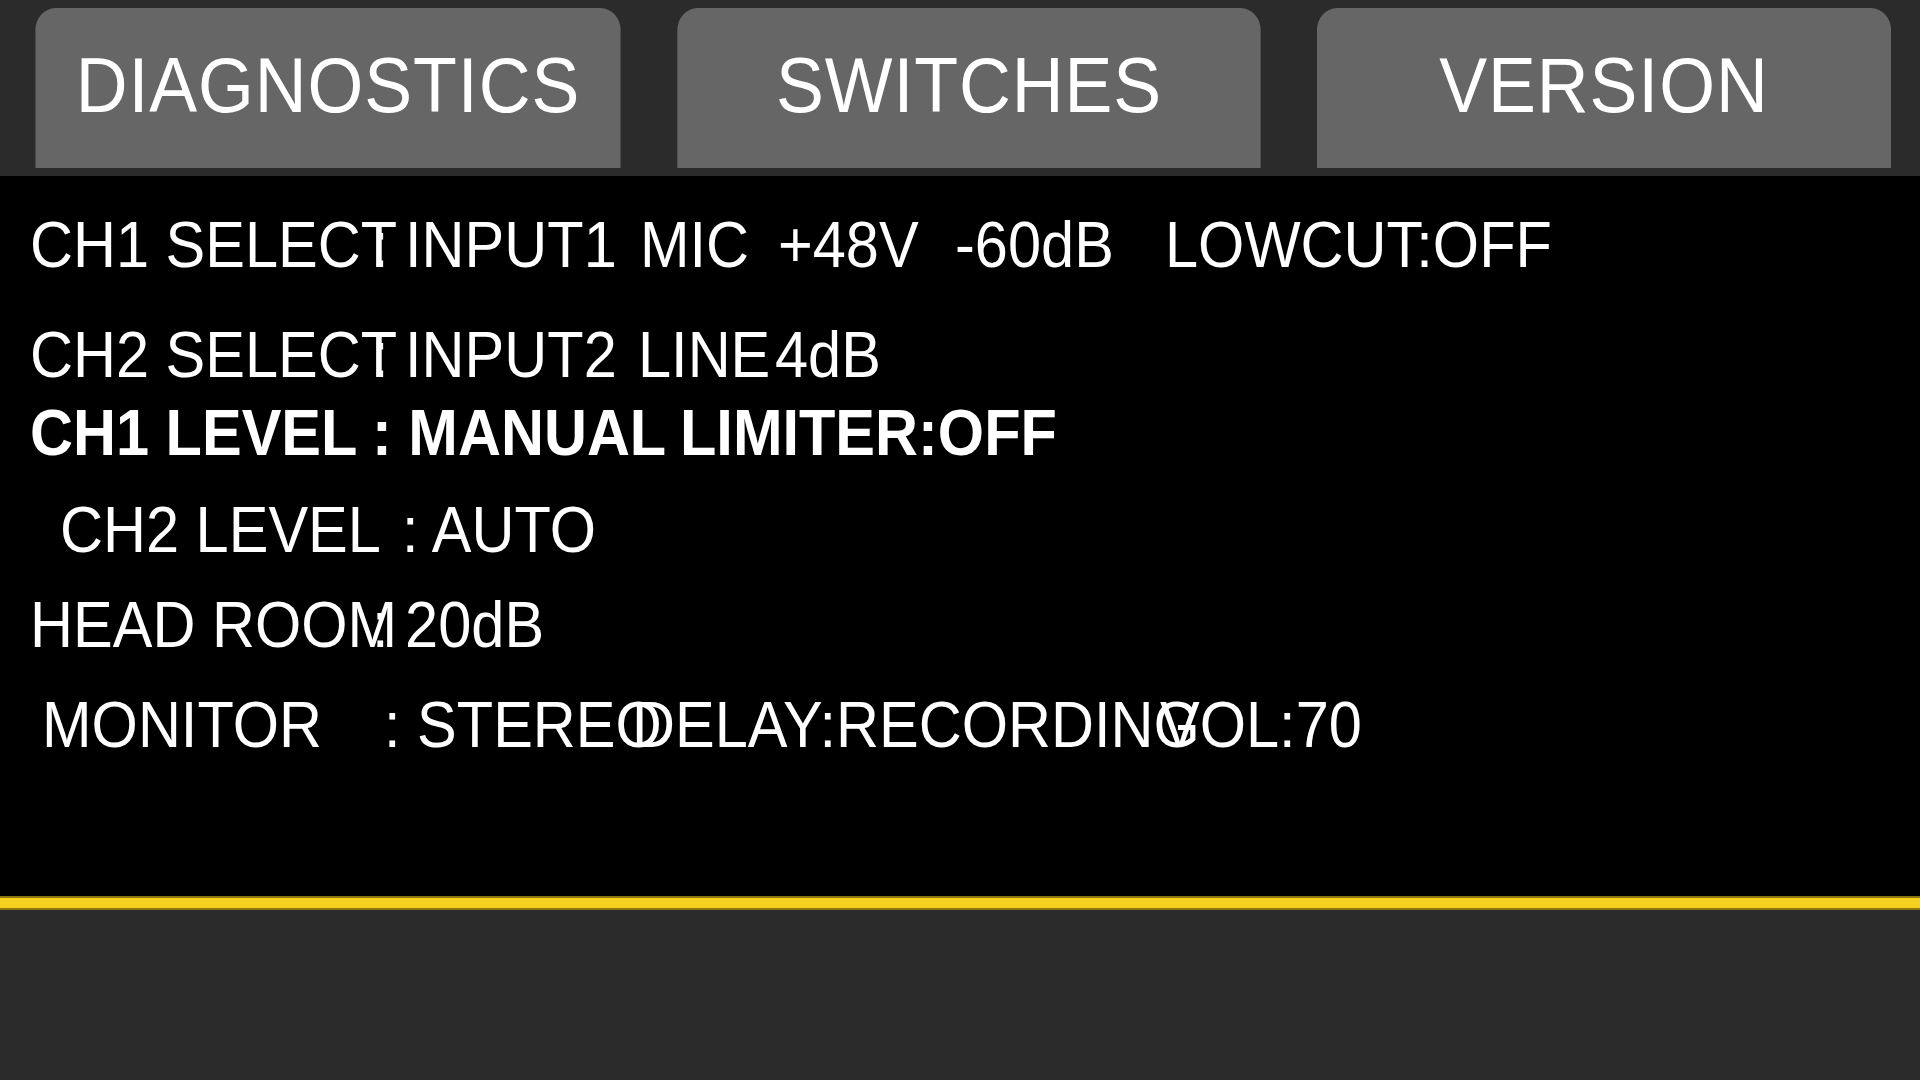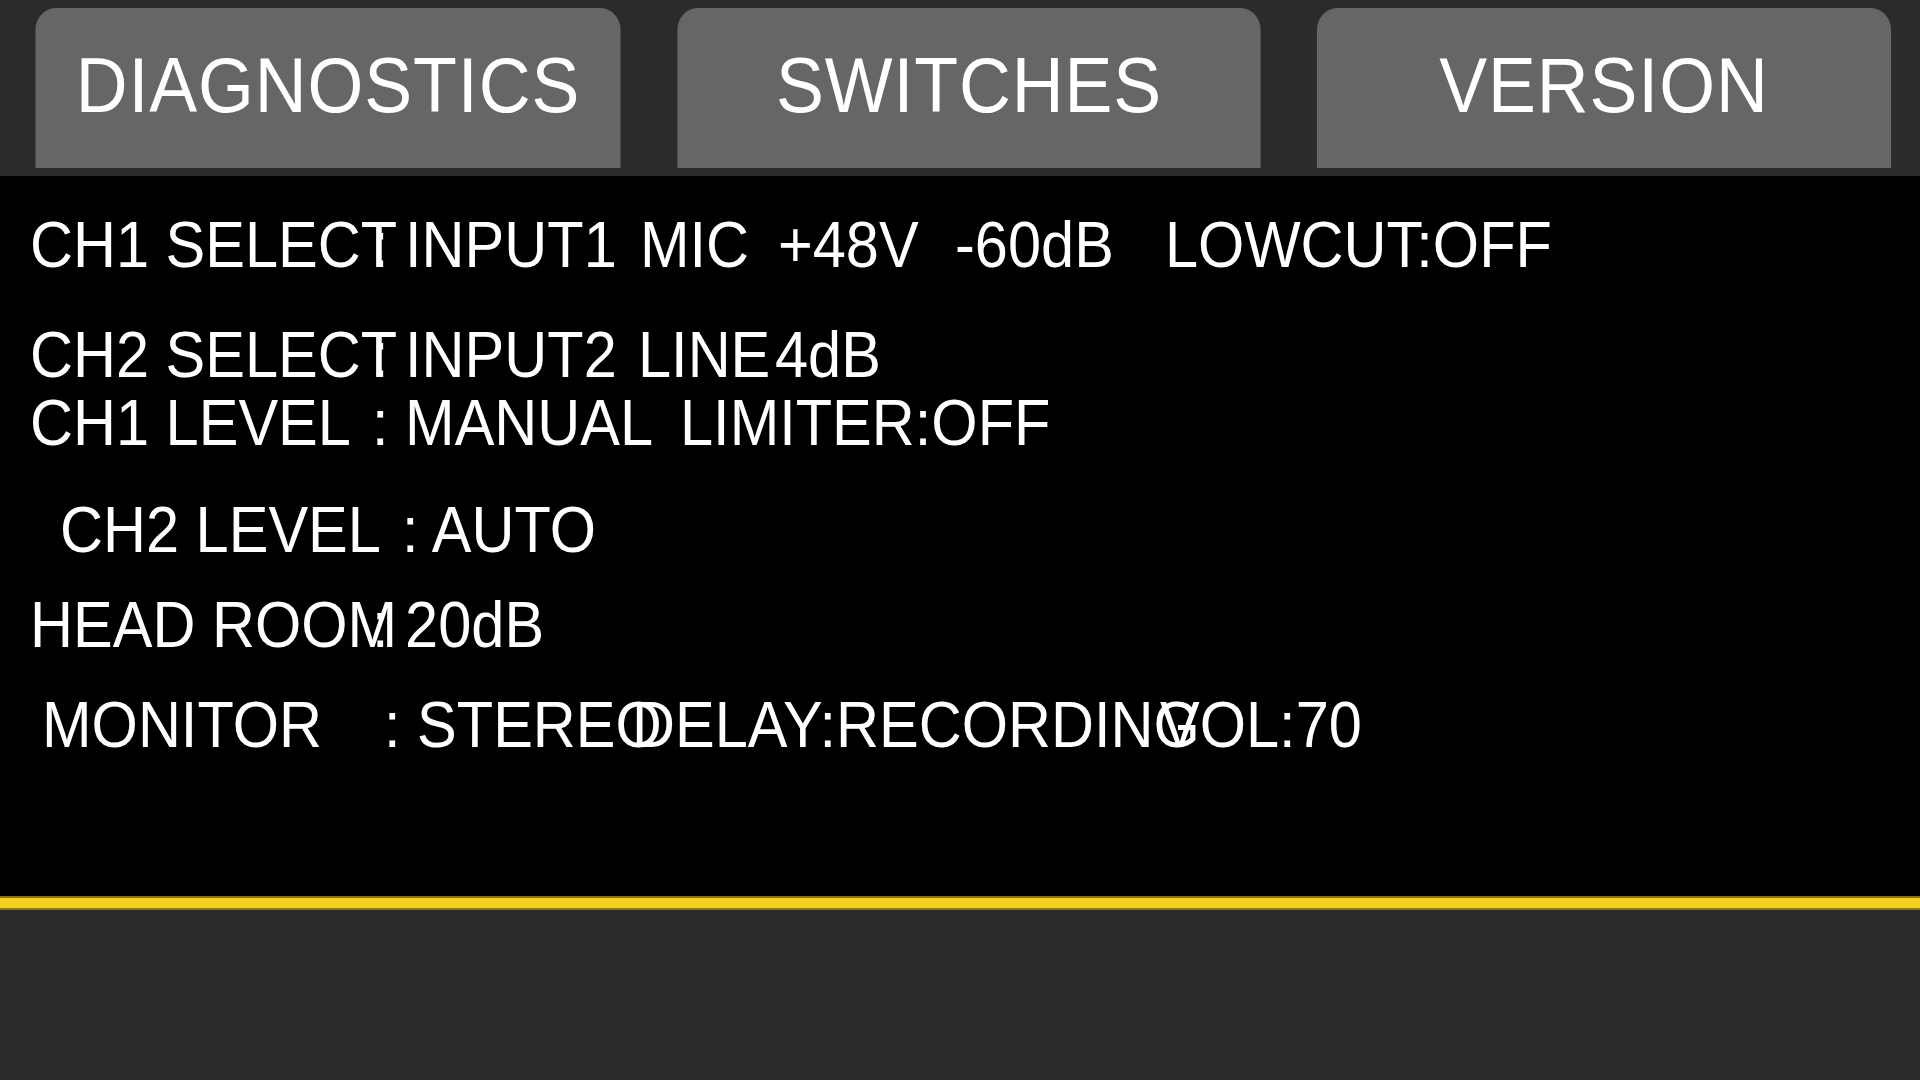--- a/index.html
+++ b/index.html
@@ -173,21 +173,21 @@
       <span class="cell col-x4">LOWCUT:OFF</span>
     </div>
 
     <div class="row r2" style="top:132px;">
       <span class="cell col-label">CH2 SELECT</span>
       <span class="cell col-value">: INPUT2</span>
       <span class="cell col-x1">LINE</span>
       <span class="cell col-x2">4dB</span>
     </div>
 
-    <div class="row r3" style="top:200px;">
+    <div class="row r3" style="top:210px;font-weight:bold;">
       <span class="cell col-label">CH1 LEVEL</span>
       <span class="cell col-value">: MANUAL</span>
       <span class="cell col-x1">LIMITER:OFF</span>
     </div>
 
     <div class="row r4" style="top:307px;margin-left:30px;">
       <span class="cell col-label">CH2 LEVEL</span>
       <span class="cell col-value">: AUTO</span>
     </div>
 

